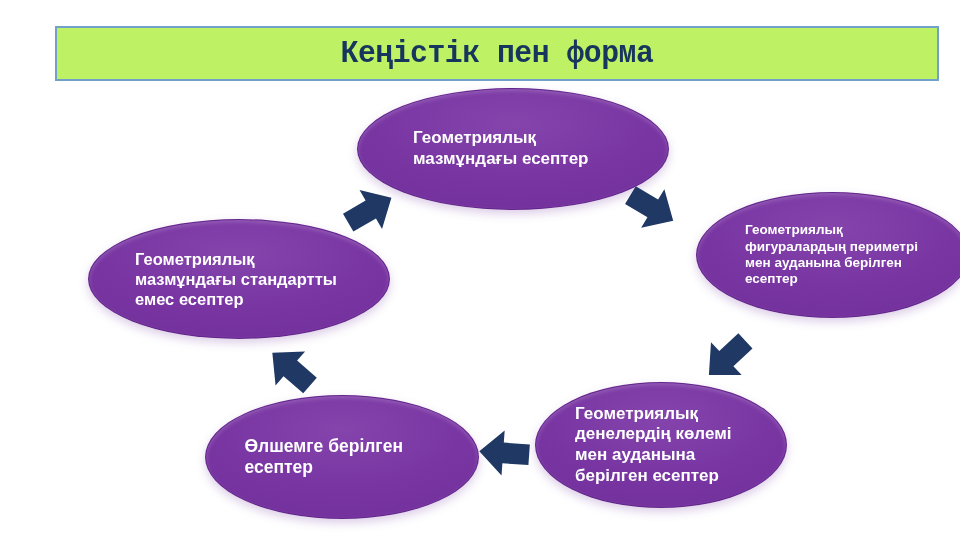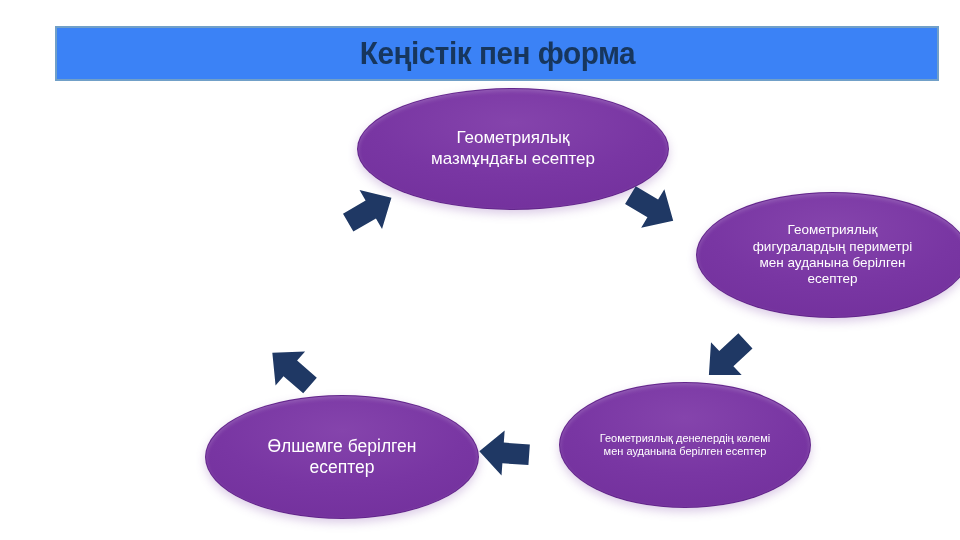--- a/index.html
+++ b/index.html
@@ -11,55 +11,54 @@
     overflow: hidden;
     font-family: "Liberation Sans", sans-serif;
   }
 
   
   .title-box {
     position: absolute;
     left: 55px; top: 26px;
     width: 880px; height: 51px;
     border: 2px solid #71a0c8;
-    background: #3b82f6;
-    display: flex; align-items: center; justify-content: center;
+    background: #bef264;
+    display: flex; align-items: center; justify-content: center; font-family: Liberation Mono, monospace;
   }
   .title-box .title-text {
     color: #17365d;
     font-size: 31px;
     font-weight: 700;
     letter-spacing: -0.5px;
     transform: scaleX(0.96);
     white-space: nowrap;
   }
 
   
   .node {
     position: absolute;
     border-radius: 50%;
     background: radial-gradient(ellipse 100% 100% at 50% 28%, #8544ac 0%, #7936a3 45%, #6f2d98 100%);
     border: 1px solid rgba(95, 35, 135, 0.85);
     box-shadow: 0 4px 10px rgba(140, 90, 175, 0.30), inset 0 2px 4px rgba(255,255,255,0.18);
     display: flex; align-items: center; justify-content: center;
-    text-align: center;
     color: #ffffff;
-    font-weight: 400;
+    font-weight: 700;
   }
   .node .node-label { display: block; line-height: 1.22; }
 
   .n-top    { left: 357px; top:  88px; width: 310px; height: 120px; font-size: 17px;   }
   .n-top    .node-label { width: 200px; }
   .n-right  { left: 696px; top: 192px; width: 271px; height: 124px; font-size: 13.5px; }
   .n-right  .node-label { width: 175px; }
   .n-left   { left:  88px; top: 219px; width: 300px; height: 118px; font-size: 16.5px; }
   .n-left   .node-label { width: 208px; }
   .n-bleft  { left: 205px; top: 395px; width: 272px; height: 122px; font-size: 17.5px; }
   .n-bleft  .node-label { width: 195px; }
-  .n-bright { left: 559px; top: 382px; width: 250px; height: 124px; font-size: 11px; }
+  .n-bright { left: 535px; top: 382px; width: 250px; height: 124px; font-size: 17px; }
   .n-bright .node-label { width: 172px; }
 
   
   .arrow { position: absolute; width: 54px; height: 54px; }
   .arrow svg { width: 100%; height: 100%; display: block; }
   .arrow path { fill: #1f3864; }
   .a-left-top      { left: 343px; top: 183px; transform: rotate(-30deg); }
   .a-top-right     { left: 625px; top: 181px; transform: rotate(31deg);  }
   .a-right-bright  { left: 700px; top: 331px; transform: rotate(137deg); }
   .a-bright-bleft  { left: 477px; top: 426px; transform: rotate(184deg); }
@@ -83,20 +82,23 @@
   </div>
 
   <div class="node n-bright">
     <span class="node-label">Геометриялық денелердің көлемі мен ауданына берілген есептер</span>
   </div>
 
   <div class="node n-bleft">
     <span class="node-label">Өлшемге берілген есептер</span>
   </div>
 
+  <div class="node n-left">
+    <span class="node-label">Геометриялық мазмұндағы стандартты емес есептер</span>
+  </div>
 
   <div class="arrow a-left-top">
     <svg viewBox="0 0 60 60" aria-hidden="true">
         <path d="M2 18.5 L31 18.5 L31 5 L57.5 30 L31 55 L31 41.5 L2 41.5 Z"></path>
       </svg>
   </div>
 
   <div class="arrow a-top-right">
     <svg viewBox="0 0 60 60" aria-hidden="true">
         <path d="M2 18.5 L31 18.5 L31 5 L57.5 30 L31 55 L31 41.5 L2 41.5 Z"></path>

